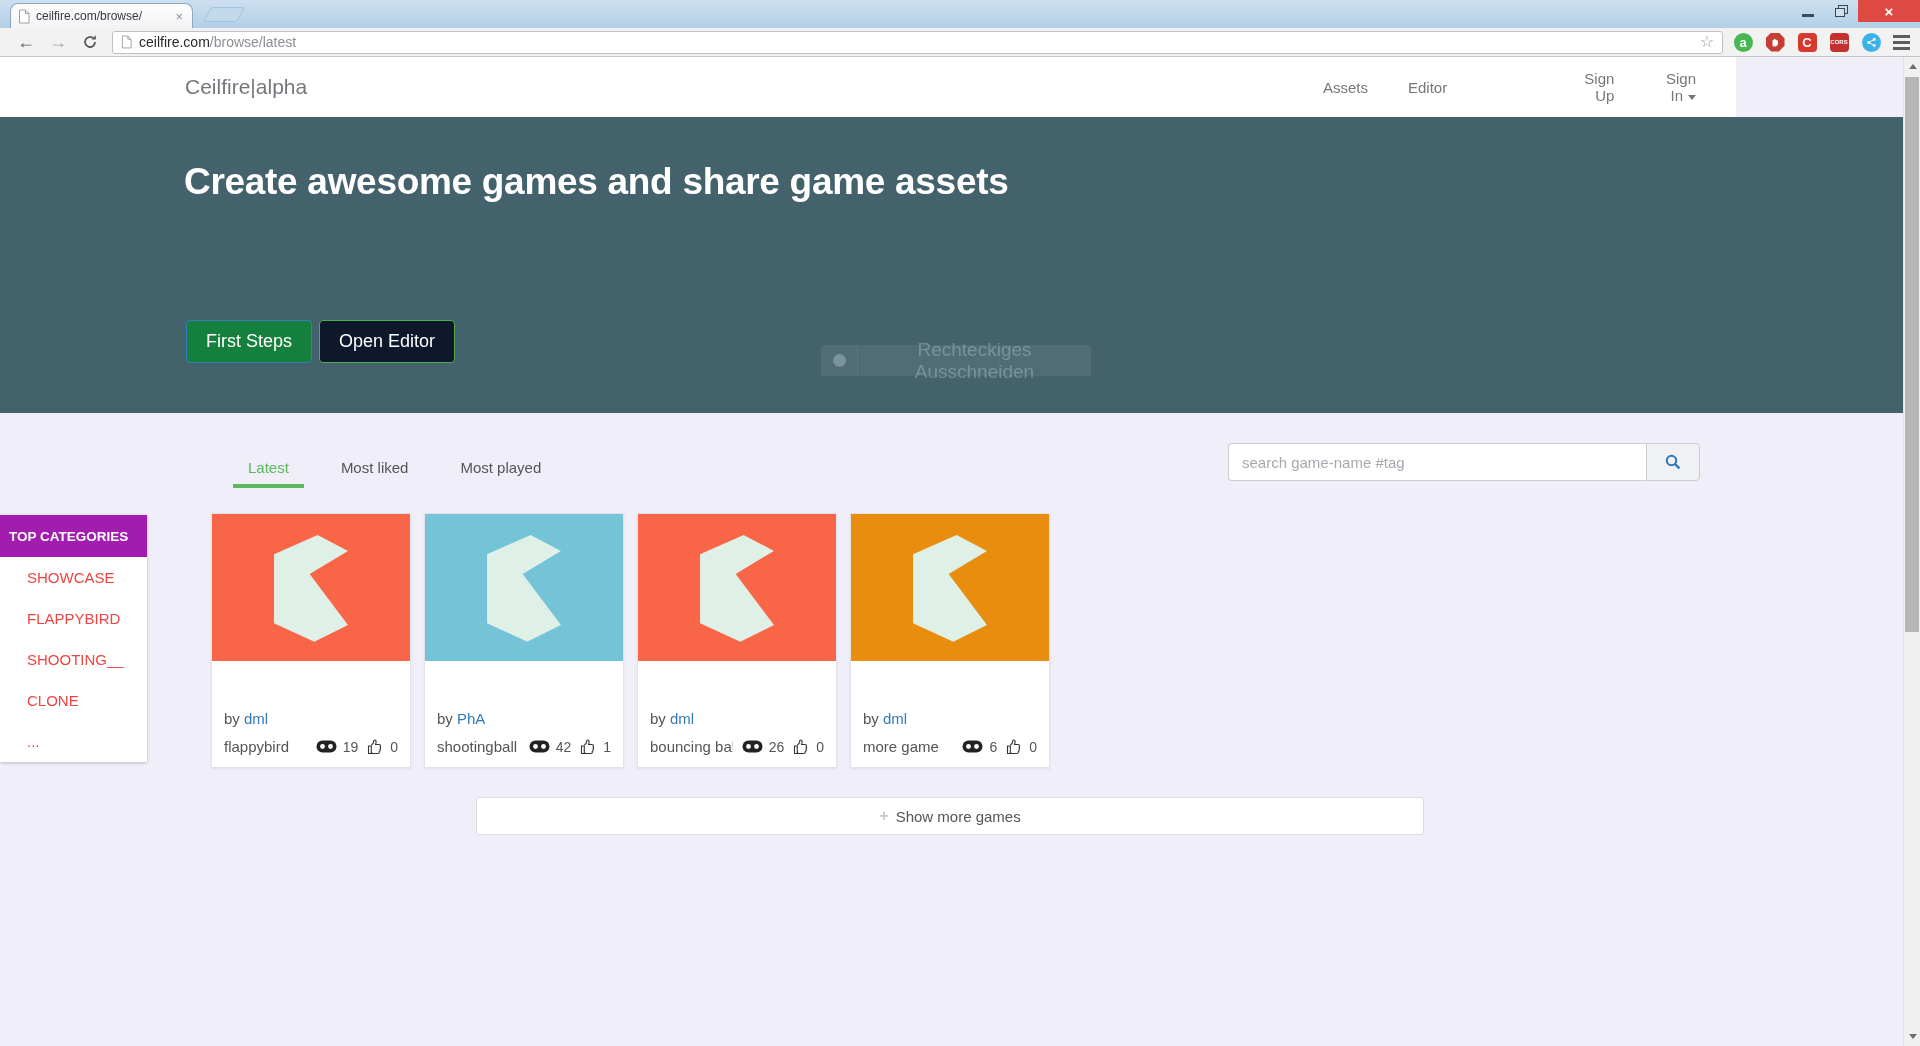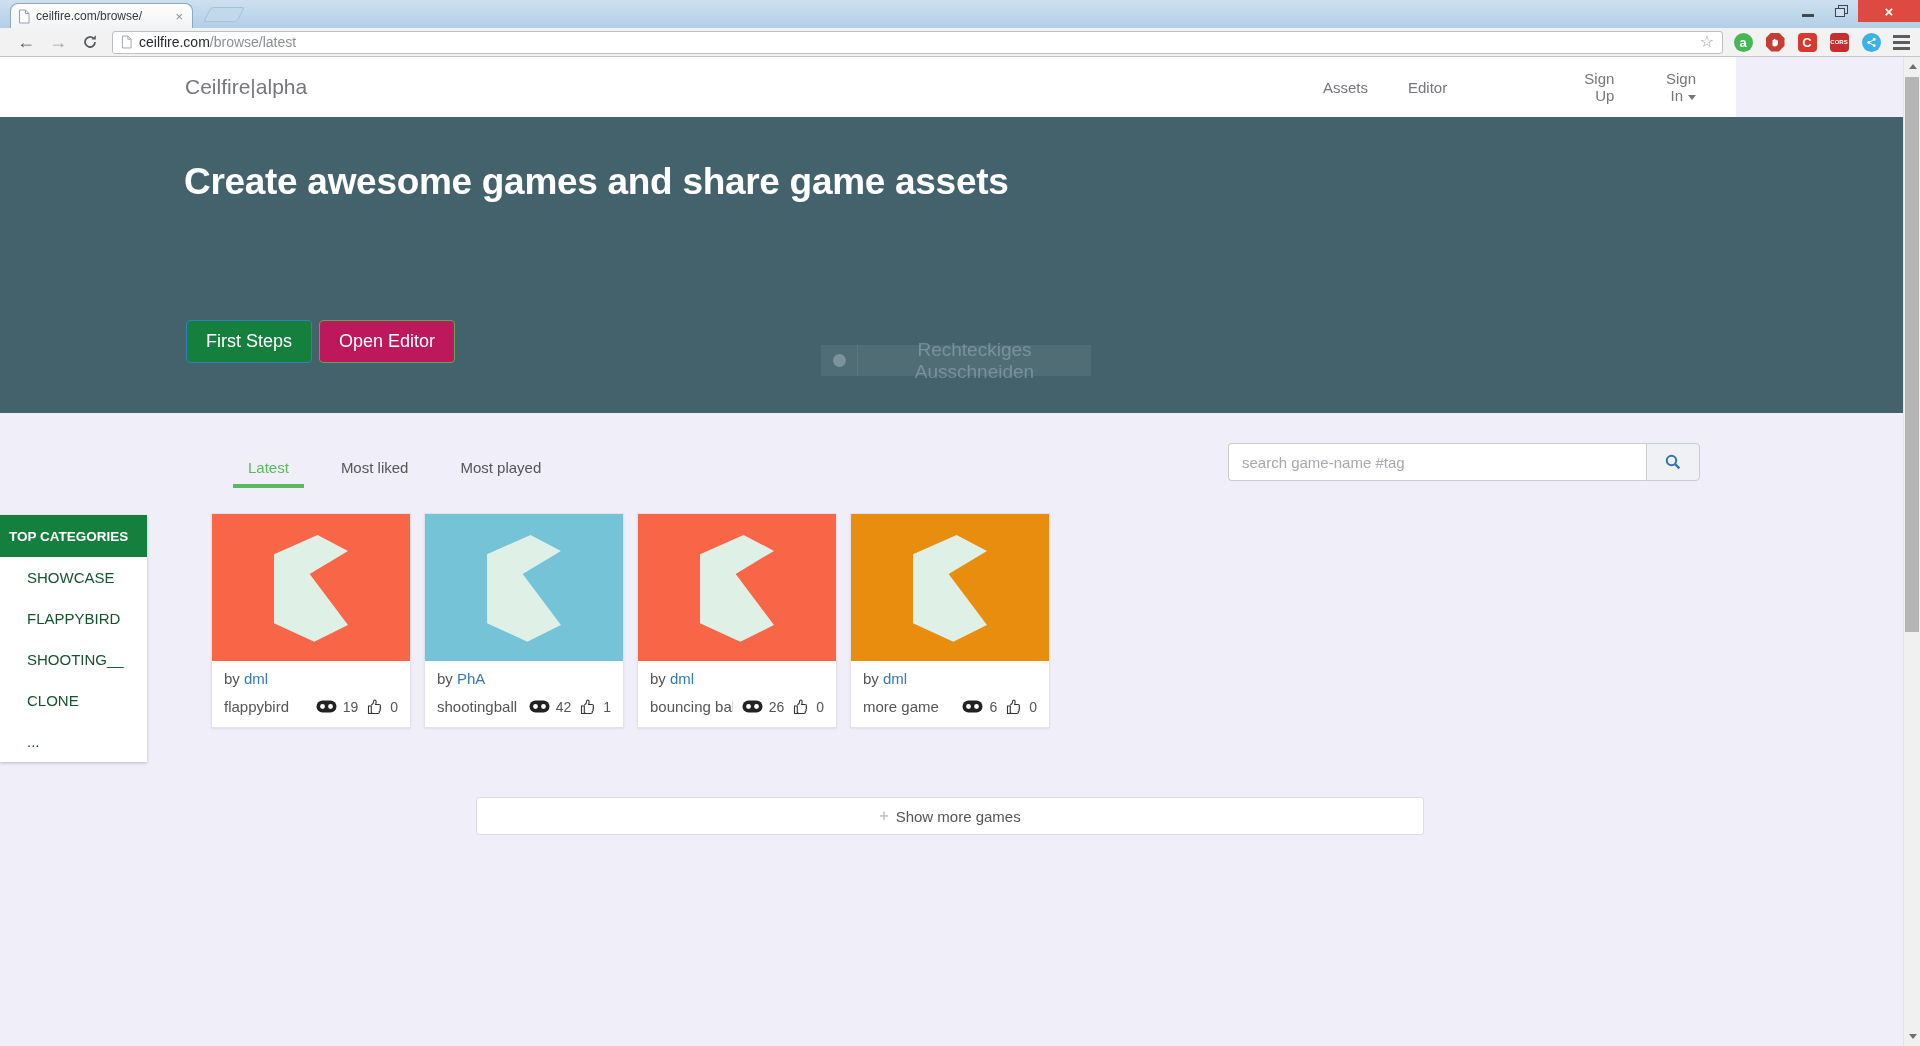--- a/index.html
+++ b/index.html
@@ -54,49 +54,49 @@
     border-left:4px solid transparent; border-right:4px solid transparent; border-top:5px solid #76777c; }
 
   
   #hero { position:absolute; top:117px; left:0; width:1920px; height:296px; background:#43626b; color:#fff; }
   .hero-title { position:absolute; left:184px; top:44px; font-size:37px; font-weight:700; letter-spacing:-0.3px; }
   .hero-sub { position:absolute; left:184px; top:110px; width:860px; font-size:17.5px; line-height:1.62; font-weight:400; }
   .hero-btns { position:absolute; left:186px; top:203px; display:flex; gap:7px; }
   .btn { display:inline-block; font-size:18px; padding:10px 19px; border-radius:4px; color:#fff;
     border:1px solid transparent; cursor:pointer; font-family:inherit; }
   .btn-primary { background:#15803d; border-color:#357ebd; }
-  .btn-success { background:#be185d; border-color:#4cae4c; }
+  .btn-success { background:#0f172a; border-color:#4cae4c; }
   .snip { position:absolute; left:821px; top:228px; width:270px; height:31px;
     background:rgba(255,255,255,0.07); display:flex; align-items:center; }
   .snip-dot-box { width:37px; height:100%; display:flex; align-items:center; justify-content:center;
     border-right:1px solid rgba(255,255,255,0.07); }
   .snip-dot { width:13px; height:13px; border-radius:50%; background:rgba(175,195,205,0.45); }
   .snip-text { flex:1; text-align:center; font-size:19px; color:rgba(205,220,227,0.33); }
 
   
   .browse-tabs { position:absolute; left:233px; top:451px; display:flex; }
   .btab { padding:8px 15px; font-size:15px; color:#555; margin-right:22px; border-bottom:4px solid transparent; cursor:pointer; }
   .btab.active { color:#5cb85c; border-bottom-color:#5cb85c; }
 
   .search { position:absolute; left:1228px; top:443px; width:472px; height:38px; display:flex; }
   .search input { flex:1; border:1px solid #ccc; border-right:none; border-radius:4px 0 0 4px;
     padding:0 13px; font-size:15px; color:#555; font-family:inherit; outline:none; }
   .search input::placeholder { color:#a8a8b0; }
   .search-btn { width:54px; border:1px solid #ccc; border-radius:0 4px 4px 0; background:#f0f1f4;
     display:flex; align-items:center; justify-content:center; cursor:pointer; }
 
   .cats { position:absolute; left:0; top:515px; width:147px; background:#fff; box-shadow:0 1px 3px rgba(0,0,0,0.22); }
-  .cats-header { height:42px; background:#15803d; color:#fff; display:flex; align-items:center;
+  .cats-header { height:42px; background:#a21caf; color:#fff; display:flex; align-items:center;
     padding-left:9px; font-size:13.5px; font-weight:700; }
-  .cat-item { height:41px; display:flex; align-items:center; padding-left:27px; font-size:15px; color:#14532d; cursor:pointer; }
+  .cat-item { height:41px; display:flex; align-items:center; padding-left:27px; font-size:15px; color:#ef4444; cursor:pointer; }
 
   .cards { position:absolute; left:211px; top:513px; display:flex; }
   .card { width:200px; margin-right:13px; background:#fff; border:1px solid #e3e2ea; box-shadow:0 1px 2px rgba(0,0,0,0.07); }
   .thumb { height:147px; display:flex; align-items:center; justify-content:center; }
-  .card-body { padding:9px 12px 12px; }
+  .card-body { padding:9px 12px 12px;margin-top:40px; }
   .byline { font-size:15px; color:#555; }
   .byline a { color:#337ab7; text-decoration:none; }
   .meta { margin-top:11px; display:flex; align-items:center; font-size:15px; color:#555; }
   .game-name { flex:1; white-space:nowrap; overflow:hidden; }
   .stat { display:flex; align-items:center; margin-left:9px; }
   .stat .cnt { margin-left:6px; font-size:14px; color:#555; }
 
   .showmore { position:absolute; left:476px; top:797px; width:948px; height:38px; background:#fff;
     border:1px solid #dddce5; border-radius:3px; display:flex; align-items:center; justify-content:center;
     font-size:15px; color:#555; cursor:pointer; }

